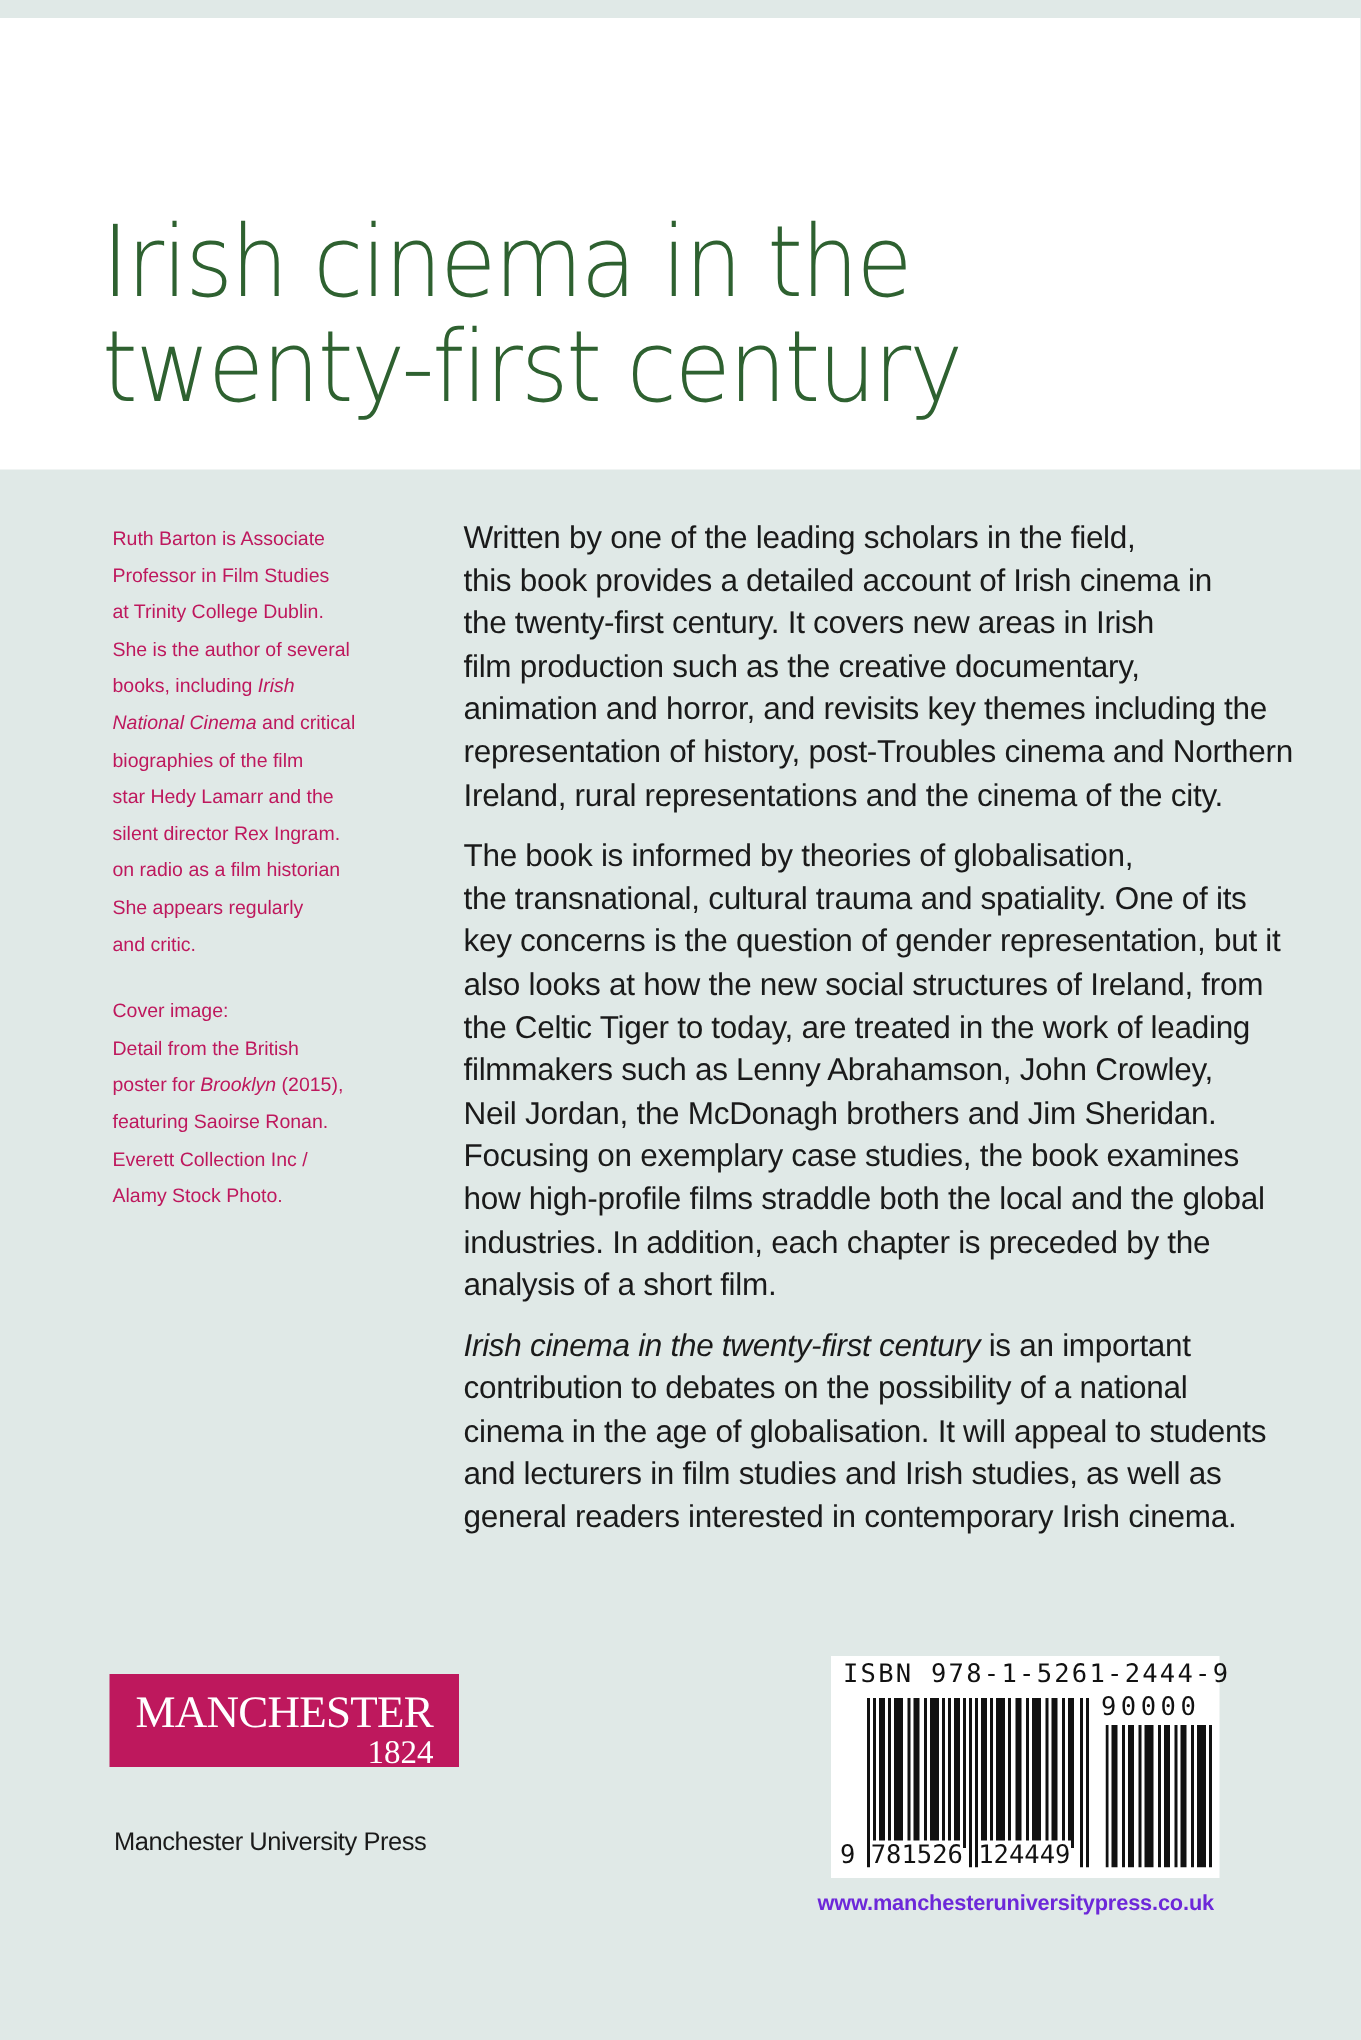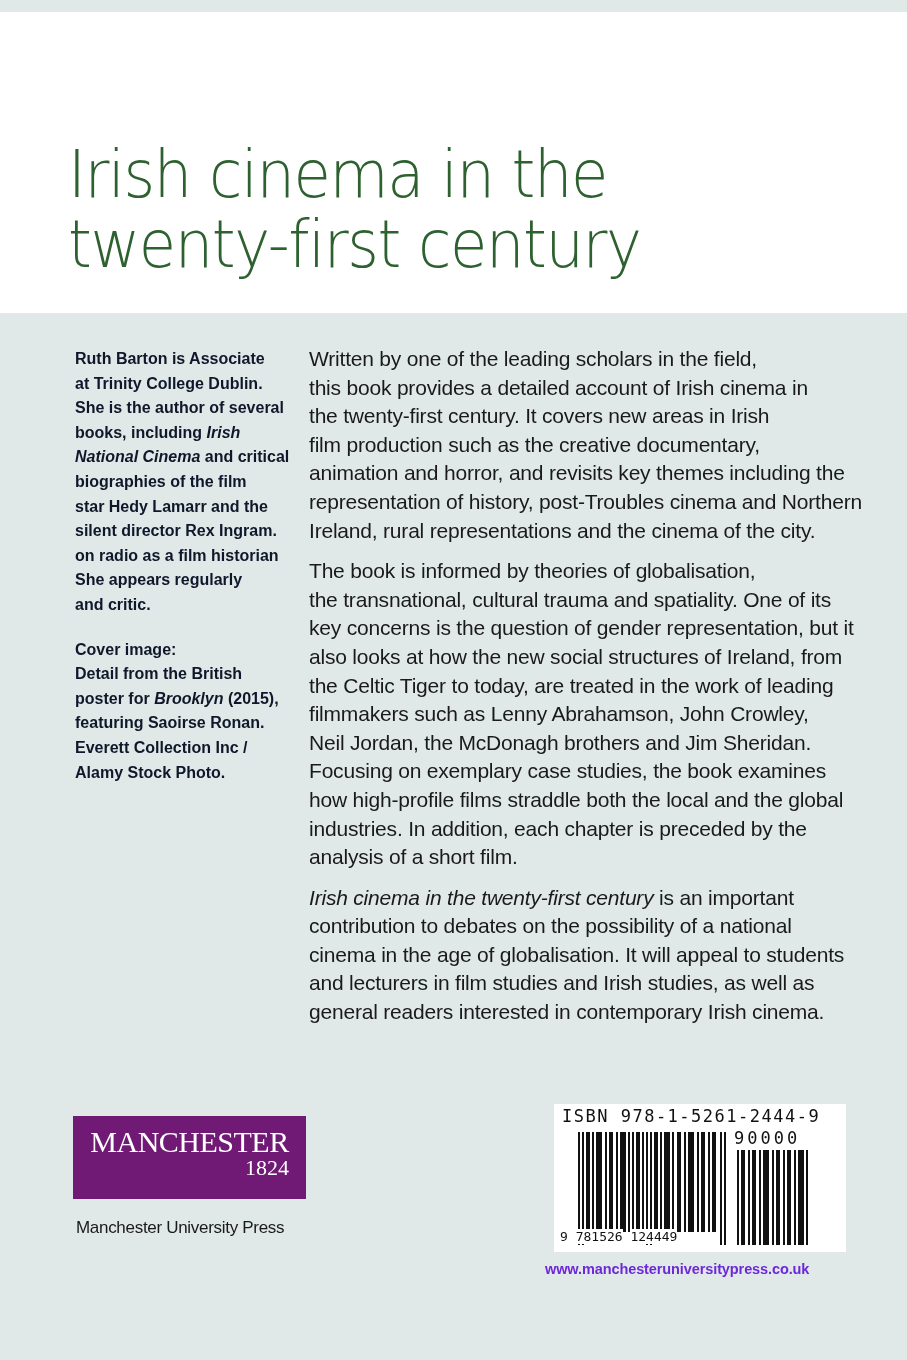--- a/index.html
+++ b/index.html
@@ -20,94 +20,93 @@
     font-size: 66px; line-height: 70px;
     color: #2e6130;
     letter-spacing: -1.5px;
     transform: scaleX(0.92); transform-origin: left top;
     white-space: nowrap;
     -webkit-text-stroke: 0px;
   }
   .title .line { display: block; font-weight: 200; }
   .side {
     position: absolute; left: 75px; top: 347px; width: 210px;
-    font-size: 16px; line-height: 24.6px; color: #0f172a;
+    font-size: 13px; line-height: 24.6px; color: #be185d;
     white-space: nowrap;
-    font-weight: bold;
   }
   .side .line { display: block; }
   .side .gap { height: 20px; }
   .main {
     position: absolute; left: 309px; top: 345px; width: 540px;
     font-size: 21px; line-height: 28.6px; color: #1a1a1a;
     white-space: nowrap; letter-spacing: -0.2px;
   }
   .main .line { display: block; }
   .main .pgap { height: 12px; }
   em { font-style: italic; }
   .logo-box {
-    position: absolute; left: 73px; top: 1116px; width: 233px; height: 83px;
-    background: #701a75;
+    position: absolute; left: 73px; top: 1116px; width: 233px; height: 62px;
+    background: #be185d;
   }
   .logo-name {
     position: absolute; left: 0; top: 10px; width: 233px; text-align: center;
     font-family: "Liberation Serif", "DejaVu Serif", serif;
     color: #ffffff; font-size: 30px; line-height: 32px; letter-spacing: -0.5px;
   }
   .logo-year {
     position: absolute; left: 128px; top: 40px;
     font-family: "Liberation Serif", "DejaVu Serif", serif;
     color: #ffffff; font-size: 22px; line-height: 24px; margin-left: 44px;
   }
   .press-name {
     position: absolute; left: 76px; top: 1190px;
     font-size: 17px; line-height: 24px; color: #1a1a1a; letter-spacing: -0.3px; margin-top: 26px;
   }
   .barcode {
     position: absolute; left: 554px; top: 1104px; width: 259px; height: 148px;
     background: #ffffff;
-    padding-left: 33px;
   }
   .isbn-text {
     position: absolute; left: 8px; top: 2px;
     font-family: "DejaVu Sans Mono", "Liberation Mono", monospace;
     font-size: 17px; line-height: 20px; letter-spacing: 1.5px; color: #111;
     white-space: nowrap;
   }
   .addon-text {
     position: absolute; left: 180px; top: 24px;
     font-family: "DejaVu Sans Mono", "Liberation Mono", monospace;
     font-size: 17px; line-height: 20px; letter-spacing: 3px; color: #111;
   }
   .bars-main { position: absolute; left: 24px; top: 28px; height: 113px; width: 150px; }
   .bars-addon { position: absolute; left: 183px; top: 46px; height: 95px; width: 73px; }
   .ean-digits {
     position: absolute; left: 6px; top: 123px;
     font-family: "DejaVu Sans Mono", "Liberation Mono", monospace;
-    font-size: 13px; line-height: 20px; color: #111; white-space: pre;
+    font-size: 17px; line-height: 20px; color: #111; white-space: pre;
     background: transparent;
   }
   .ean-digits span { background: #fff; }
   .url {
     position: absolute; left: 545px; top: 1261px;
     font-size: 14.5px; font-weight: bold; color: #6d28d9; letter-spacing: -0.1px;
   }
 </style>
 </head>
 <body>
 
 <div class="top">
   <h1 class="title" style="margin:0">
     <span class="line">Irish cinema in the</span>
     <span class="line">twenty-first century</span>
   </h1>
 </div>
 
 <div class="side">
   <span class="line">Ruth Barton is Associate</span>
+  <span class="line">Professor in Film Studies</span>
   <span class="line">at Trinity College Dublin.</span>
   <span class="line">She is the author of several</span>
   <span class="line"><span>books, including </span><em>Irish</em></span>
   <span class="line"><em>National Cinema</em><span> and critical</span></span>
   <span class="line">biographies of the film</span>
   <span class="line">star Hedy Lamarr and the</span>
   <span class="line">silent director Rex Ingram.</span>
   <span class="line">on radio as a film historian</span>
   <span class="line">She appears regularly</span>
   <span class="line">and critic.</span>

